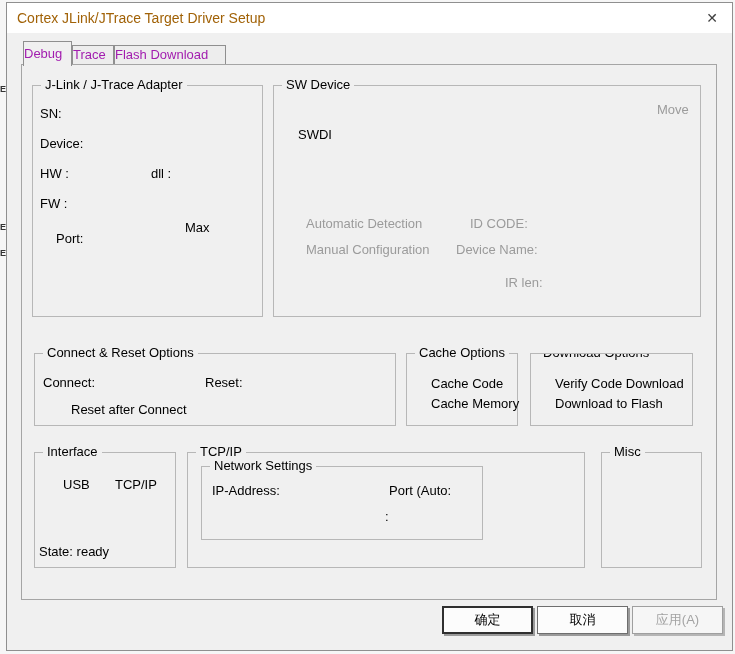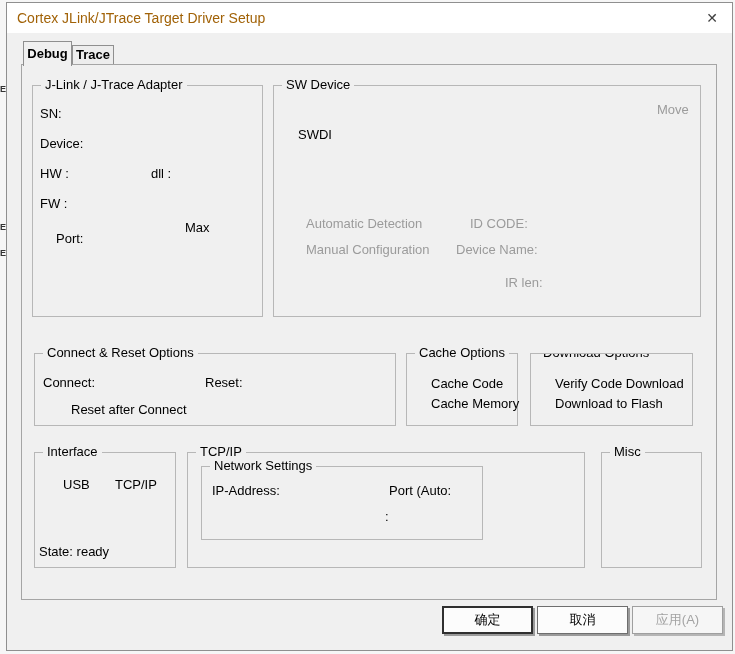--- a/index.html
+++ b/index.html
@@ -7,21 +7,21 @@
   .stage{position:relative;width:735px;height:654px;background:#f6f6f6;overflow:hidden;}
   .edge-frag{position:absolute;left:0;width:7px;font-size:9px;font-weight:bold;color:#333;overflow:hidden;}
   .dialog{position:absolute;left:6px;top:2px;width:727px;height:649px;background:#f0f0f0;
           border:1px solid #8f8f8f;box-sizing:border-box;}
   .abs{position:absolute;box-sizing:border-box;}
   
   .titlebar{left:0;top:0;width:100%;height:30px;background:#ffffff;}
   .title-text{left:10px;top:0;height:30px;line-height:30px;font-size:14px;color:#a16207;white-space:nowrap;}
   .close-btn{right:2px;top:0;width:36px;height:30px;line-height:30px;text-align:center;font-size:14px;color:#404040;cursor:pointer;}
   
-  .tab{background:#f0f0f0;border:1px solid #8f8f8f;border-bottom:none;font-size:13px;text-align:center;color:#000000;font-weight:bold;}
+  .tab{background:#f0f0f0;border:1px solid #8f8f8f;border-bottom:none;font-size:13px;color:#a21caf;}
   .tab.active{z-index:6;}
   .tab.inactive{z-index:1;background:#ededed;}
   .pane{left:14px;top:61px;width:696px;height:536px;border:1px solid #a5a5a5;background:#f0f0f0;z-index:2;}
   
   .group{border:1px solid #b7b7b7;z-index:3;}
   .legend{position:absolute;top:-9px;left:8px;background:#f0f0f0;padding:0 4px;font-size:13px;color:#000;white-space:nowrap;}
   
   .lbl{font-size:13px;color:#000;white-space:nowrap;z-index:4;}
   .lbl.dis{color:#9b9b9b;}
   
@@ -67,20 +67,21 @@
 
   <div class="dialog">
 
     <div class="abs titlebar">
       <div class="abs title-text">Cortex JLink/JTrace Target Driver Setup</div>
       <div class="abs close-btn">✕</div>
     </div>
 
     <div class="abs tab active" style="left:16px;top:38px;width:49px;height:25px;line-height:24px;">Debug</div>
     <div class="abs tab inactive" style="left:65px;top:42px;width:42px;height:19px;line-height:18px;">Trace</div>
+    <div class="abs tab inactive" style="left:107px;top:42px;width:112px;height:19px;line-height:18px;">Flash Download</div>
 
     <div class="abs pane"></div>
 
     <div class="abs group" style="left:25px;top:82px;width:231px;height:232px;">
       <div class="legend">J-Link / J-Trace Adapter</div>
     </div>
     <div class="abs lbl" style="left:33px;top:103px;">SN:</div>
     <div class="abs combo" style="left:79px;top:99px;width:167px;height:24px;">
       <span>20090928</span>
       <span class="arrowbox"></span>

